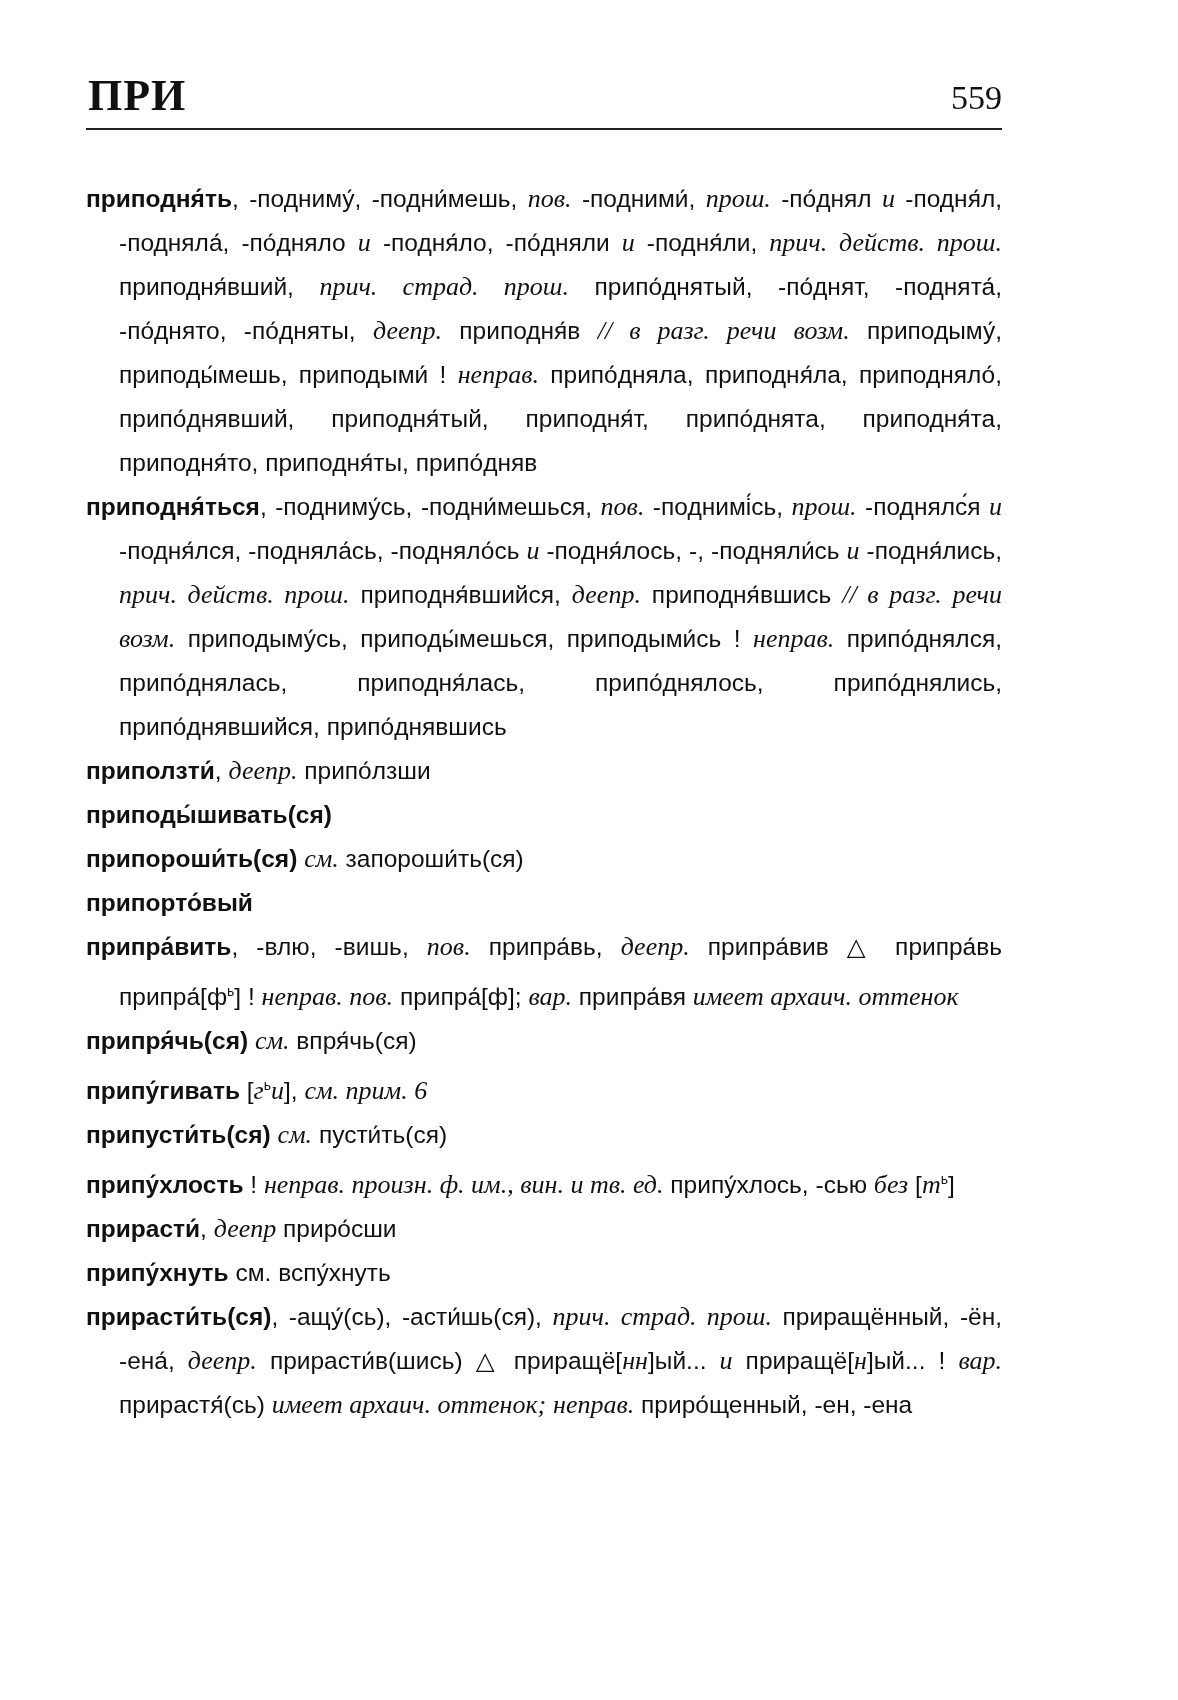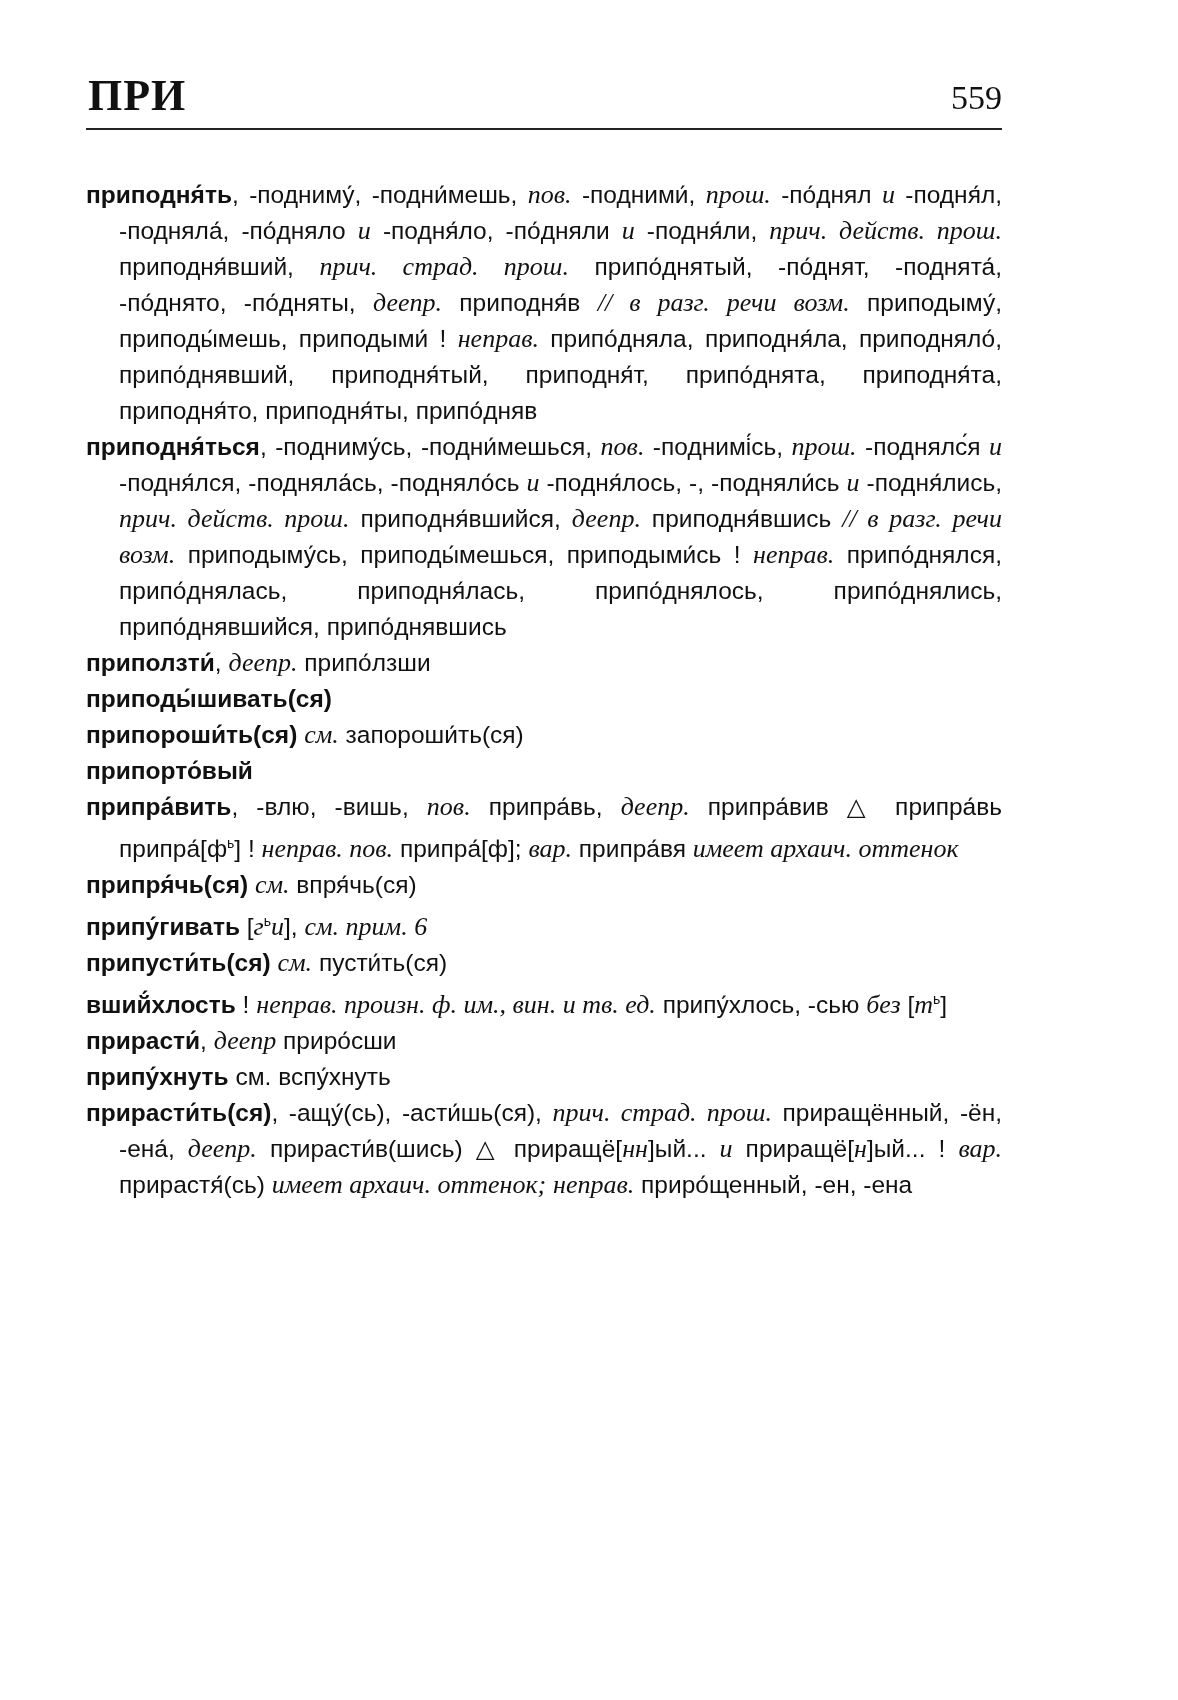--- a/index.html
+++ b/index.html
@@ -2,21 +2,21 @@
 <html><head>
 <meta charset="utf-8">
 <style>
   html, body { margin: 0; padding: 0; background: #ffffff; }
   body { width: 1178px; height: 1700px; position: relative; overflow: hidden; color: #111; }
   .page { position: absolute; left: 86px; top: 0; width: 916px; }
   .header { position: absolute; left: 0; top: 72px; width: 916px; height: 54px; }
   .running-head { position: absolute; left: 2px; top: 0; font-family: "Liberation Serif", serif; font-weight: bold; font-size: 44px; letter-spacing: 1px; line-height: 48px; }
   .page-number { position: absolute; right: 0; top: 4px; font-family: "Liberation Serif", serif; font-size: 34px; line-height: 44px; }
   .rule { position: absolute; left: 0; top: 128px; width: 916px; height: 0; border-top: 2px solid #222; }
-  .entries { position: absolute; left: 0; top: 177px; width: 916px; font-family: "Liberation Sans", sans-serif; font-size: 24.5px; line-height: 36px; }
+  .entries { position: absolute; left: 0; top: 177px; width: 916px; font-family: "Liberation Sans", sans-serif; font-size: 24.5px; line-height: 44px; }
   .entry { text-indent: -33px; padding-left: 33px; text-align: justify; }
   .hw { font-weight: bold; font-family: "Liberation Sans", sans-serif; }
   .it { font-style: italic; font-family: "Liberation Serif", serif; font-size: 26px; }
   .tx { }
 </style>
 </head>
 <body>
 
 <div class="page">
   <div class="header">
@@ -28,18 +28,18 @@
       <div class="entry"><span class="hw">приподня́ть</span><span class="tx">, -подниму́, -подни́мешь, </span><span class="it">пов.</span><span class="tx"> -подними́, </span><span class="it">прош.</span><span class="tx"> -по́днял </span><span class="it">и</span><span class="tx"> -подня́л, -подняла́, -по́дняло </span><span class="it">и</span><span class="tx"> -подня́ло, -по́дняли </span><span class="it">и</span><span class="tx"> -подня́ли, </span><span class="it">прич. действ. прош.</span><span class="tx"> приподня́вший, </span><span class="it">прич. страд. прош.</span><span class="tx"> припо́днятый, -по́днят, -поднята́, -по́днято, -по́дняты, </span><span class="it">деепр.</span><span class="tx"> приподня́в </span><span class="it">// в разг. речи возм.</span><span class="tx"> приподыму́, приподы́мешь, приподыми́ ! </span><span class="it">неправ.</span><span class="tx"> припо́дняла, приподня́ла, приподняло́, припо́днявший, приподня́тый, приподня́т, припо́днята, приподня́та, приподня́то, приподня́ты, припо́дняв</span></div>
       <div class="entry"><span class="hw">приподня́ться</span><span class="tx">, -подниму́сь, -подни́мешься, </span><span class="it">пов.</span><span class="tx"> -поднимі́сь, </span><span class="it">прош.</span><span class="tx"> -поднялс́я </span><span class="it">и</span><span class="tx"> -подня́лся, -подняла́сь, -подняло́сь </span><span class="it">и</span><span class="tx"> -подня́лось, -, -подняли́сь </span><span class="it">и</span><span class="tx"> -подня́лись, </span><span class="it">прич. действ. прош.</span><span class="tx"> приподня́вшийся, </span><span class="it">деепр.</span><span class="tx"> приподня́вшись </span><span class="it">// в разг. речи возм.</span><span class="tx"> приподыму́сь, приподы́мешься, приподыми́сь ! </span><span class="it">неправ.</span><span class="tx"> припо́днялся, припо́днялась, приподня́лась, припо́днялось, припо́днялись, припо́днявшийся, припо́днявшись</span></div>
       <div class="entry"><span class="hw">приползти́</span><span class="tx">, </span><span class="it">деепр.</span><span class="tx"> припо́лзши</span></div>
       <div class="entry"><span class="hw">приподы́шивать(ся)</span></div>
       <div class="entry"><span class="hw">припороши́ть(ся)</span><span class="tx"> </span><span class="it">см.</span><span class="tx"> запороши́ть(ся)</span></div>
       <div class="entry"><span class="hw">припорто́вый</span></div>
       <div class="entry"><span class="hw">припра́вить</span><span class="tx">, -влю, -вишь, </span><span class="it">пов.</span><span class="tx"> припра́вь, </span><span class="it">деепр.</span><span class="tx"> припра́вив △ припра́вь припра́[ф</span><sup style="font-size: 14px;">ь</sup><span class="tx">] ! </span><span class="it">неправ. пов.</span><span class="tx"> припра́[ф]; </span><span class="it">вар.</span><span class="tx"> припра́вя </span><span class="it">имеет архаич. оттенок</span></div>
       <div class="entry"><span class="hw">припря́чь(ся)</span><span class="tx"> </span><span class="it">см.</span><span class="tx"> впря́чь(ся)</span></div>
       <div class="entry"><span class="hw">припу́гивать</span><span class="tx"> [</span><span class="it">г</span><sup style="font-size: 14px;">ь</sup><span class="it">и</span><span class="tx">], </span><span class="it">см. прим. 6</span></div>
       <div class="entry"><span class="hw">припусти́ть(ся)</span><span class="tx"> </span><span class="it">см.</span><span class="tx"> пусти́ть(ся)</span></div>
-      <div class="entry"><span class="hw">вший́хлость</span><span class="tx"> ! </span><span class="it">неправ. произн. ф. им., вин. и тв. ед.</span><span class="tx"> припу́хлось, -сью </span><span class="it">без</span><span class="tx"> [</span><span class="it">т</span><sup style="font-size: 14px;">ь</sup><span class="tx">]</span></div>
+      <div class="entry"><span class="hw">припу́хлость</span><span class="tx"> ! </span><span class="it">неправ. произн. ф. им., вин. и тв. ед.</span><span class="tx"> припу́хлось, -сью </span><span class="it">без</span><span class="tx"> [</span><span class="it">т</span><sup style="font-size: 14px;">ь</sup><span class="tx">]</span></div>
       <div class="entry"><span class="hw">прирасти́</span><span class="tx">, </span><span class="it">деепр</span><span class="tx"> приро́сши</span></div>
       <div class="entry"><span class="hw">припу́хнуть</span><span class="tx"> см. вспу́хнуть</span></div>
       <div class="entry"><span class="hw">прирасти́ть(ся)</span><span class="tx">, -ащу́(сь), -асти́шь(ся), </span><span class="it">прич. страд. прош.</span><span class="tx"> приращённый, -ён, -ена́, </span><span class="it">деепр.</span><span class="tx"> прирасти́в(шись) △ приращё[</span><span class="it">нн</span><span class="tx">]ый... </span><span class="it">и</span><span class="tx"> приращё[</span><span class="it">н</span><span class="tx">]ый... ! </span><span class="it">вар.</span><span class="tx"> прирастя́(сь) </span><span class="it">имеет архаич. оттенок;</span><span class="tx"> </span><span class="it">неправ.</span><span class="tx"> приро́щенный, -ен, -ена</span></div>
     </div>
 </div>
 
 </body></html>

